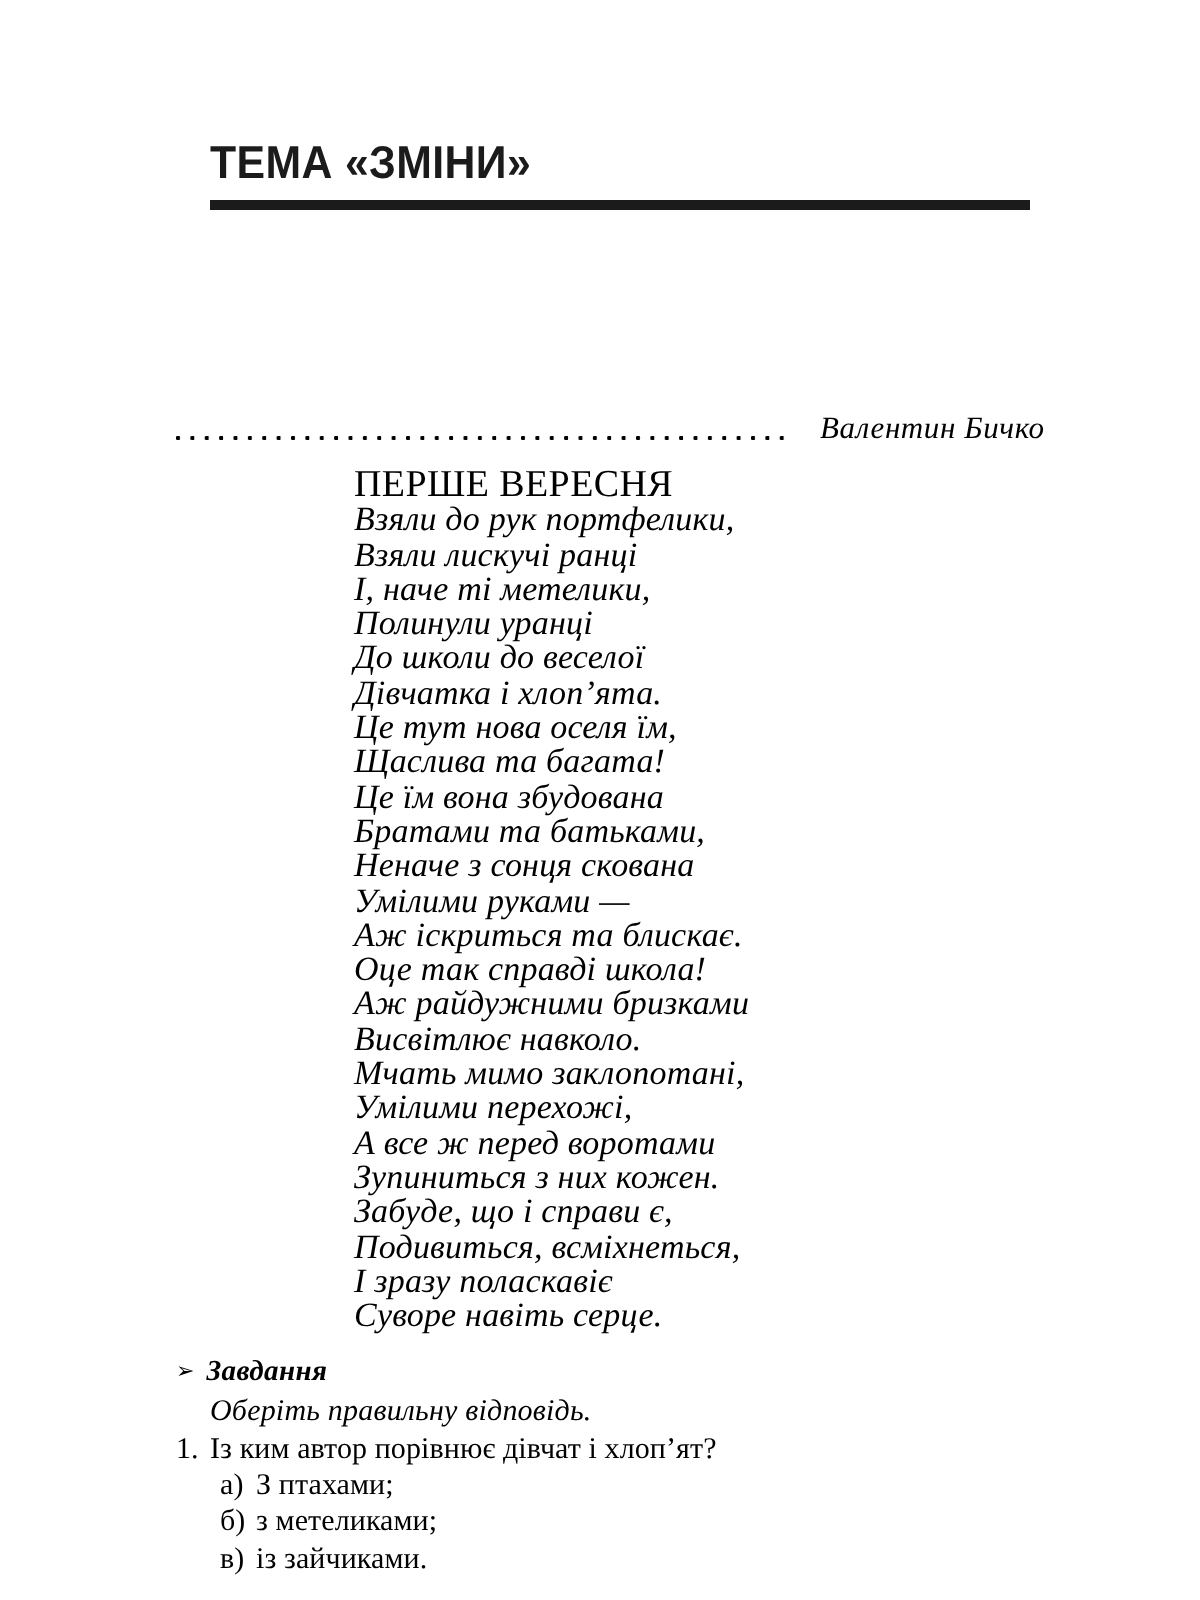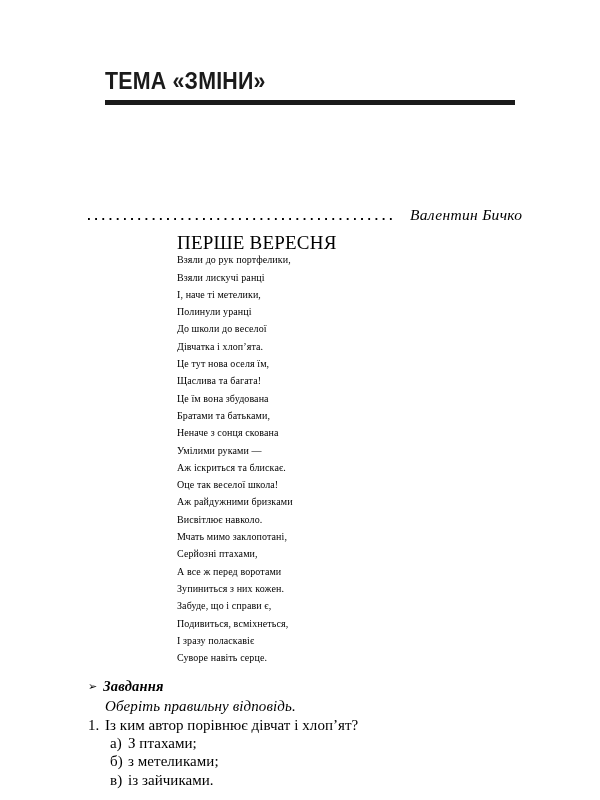--- a/index.html
+++ b/index.html
@@ -93,24 +93,25 @@
     top: 234px;
     width: 300px;
   }
   .poem-title {
     font-size: 19px;
     line-height: 17.3px;
     letter-spacing: 0.2px;
     white-space: nowrap;
   }
   .poem-line {
-    font-size: 10px;
+    font-size: 17px;
     line-height: 17.3px;
     letter-spacing: 0.1px;
     white-space: nowrap;
+    font-style: italic;
   }
 
   
   .tasks {
     position: absolute;
     left: 88px;
     top: 650px;
     width: 430px;
   }
   .task-heading {
@@ -193,25 +194,25 @@
         <div class="poem-line">Полинули уранці</div>
         <div class="poem-line">До школи до веселої</div>
         <div class="poem-line">Дівчатка і хлоп’ята.</div>
         <div class="poem-line">Це тут нова оселя їм,</div>
         <div class="poem-line">Щаслива та багата!</div>
         <div class="poem-line">Це їм вона збудована</div>
         <div class="poem-line">Братами та батьками,</div>
         <div class="poem-line">Неначе з сонця скована</div>
         <div class="poem-line">Умілими руками —</div>
         <div class="poem-line">Аж іскриться та блискає.</div>
-        <div class="poem-line">Оце так веселої школа!</div>
+        <div class="poem-line">Оце так справді школа!</div>
         <div class="poem-line">Аж райдужними бризками</div>
         <div class="poem-line">Висвітлює навколо.</div>
         <div class="poem-line">Мчать мимо заклопотані,</div>
-        <div class="poem-line">Серйозні птахами,</div>
+        <div class="poem-line">Умілими перехожі,</div>
         <div class="poem-line">А все ж перед воротами</div>
         <div class="poem-line">Зупиниться з них кожен.</div>
         <div class="poem-line">Забуде, що і справи є,</div>
         <div class="poem-line">Подивиться, всміхнеться,</div>
         <div class="poem-line">І зразу поласкавіє</div>
         <div class="poem-line">Суворе навіть серце.</div>
       </div>
   </div>
 
   <div class="tasks">

